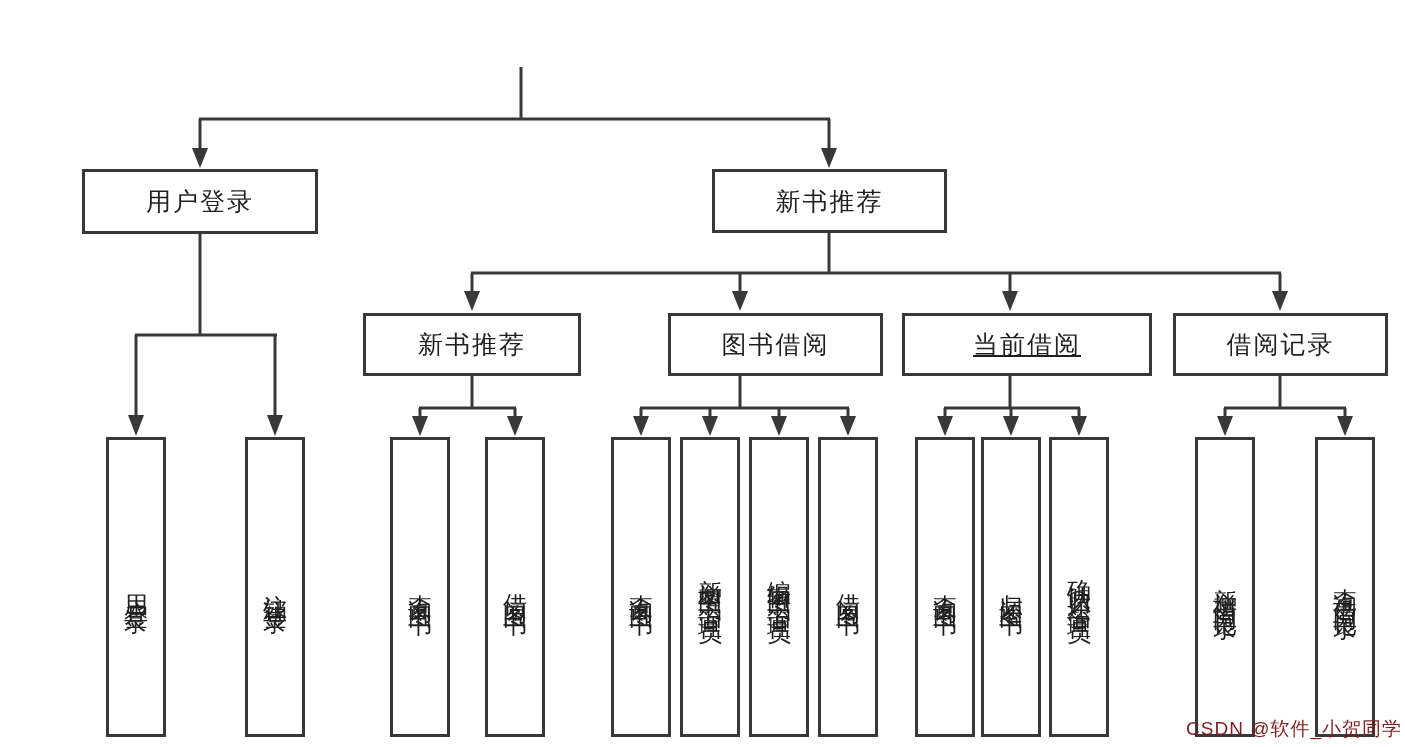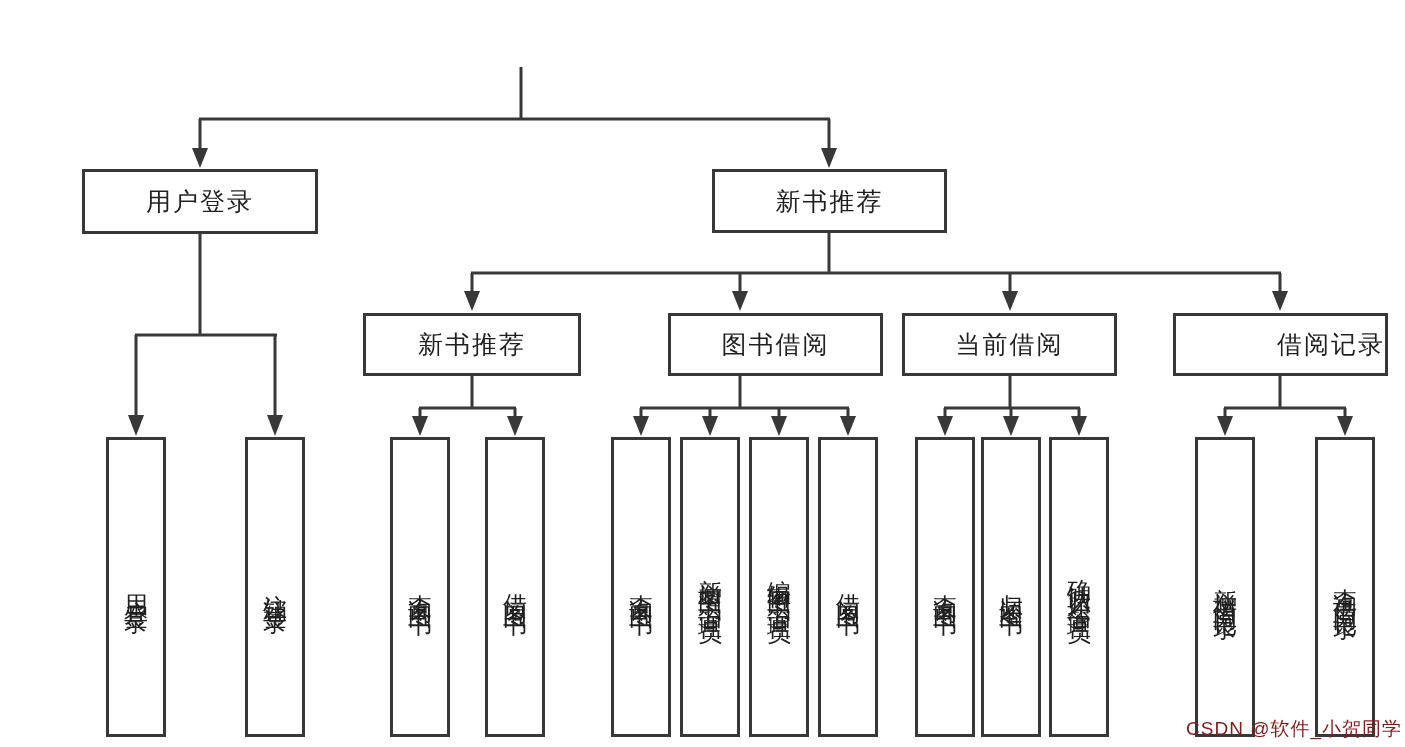--- a/index.html
+++ b/index.html
@@ -125,24 +125,24 @@
   <div class="node hnode" style="left:712px;top:169px;width:235px;height:64px;">
     <span>新书推荐</span>
   </div>
 
   <div class="node hnode" style="left:363px;top:313px;width:218px;height:63px;">
     <span>新书推荐</span>
   </div>
   <div class="node hnode" style="left:633px;top:313px;width:215px;height:63px;margin-left:35px;">
     <span>图书借阅</span>
   </div>
-  <div class="node hnode" style="left:902px;top:313px;width:215px;height:63px;">
+  <div class="node hnode" style="left:902px;top:313px;width:250px;height:63px;text-decoration:underline;">
     <span>当前借阅</span>
   </div>
-  <div class="node hnode" style="left:1173px;top:313px;width:215px;height:63px;justify-content:flex-end;">
+  <div class="node hnode" style="left:1173px;top:313px;width:215px;height:63px;">
     <span>借阅记录</span>
   </div>
 
   <div class="node leaf" style="left:106px;top:437px;width:60px;height:300px;">
     <span>用户登录</span>
   </div>
   <div class="node leaf" style="left:245px;top:437px;width:60px;height:300px;">
     <span>注销登录</span>
   </div>
 

